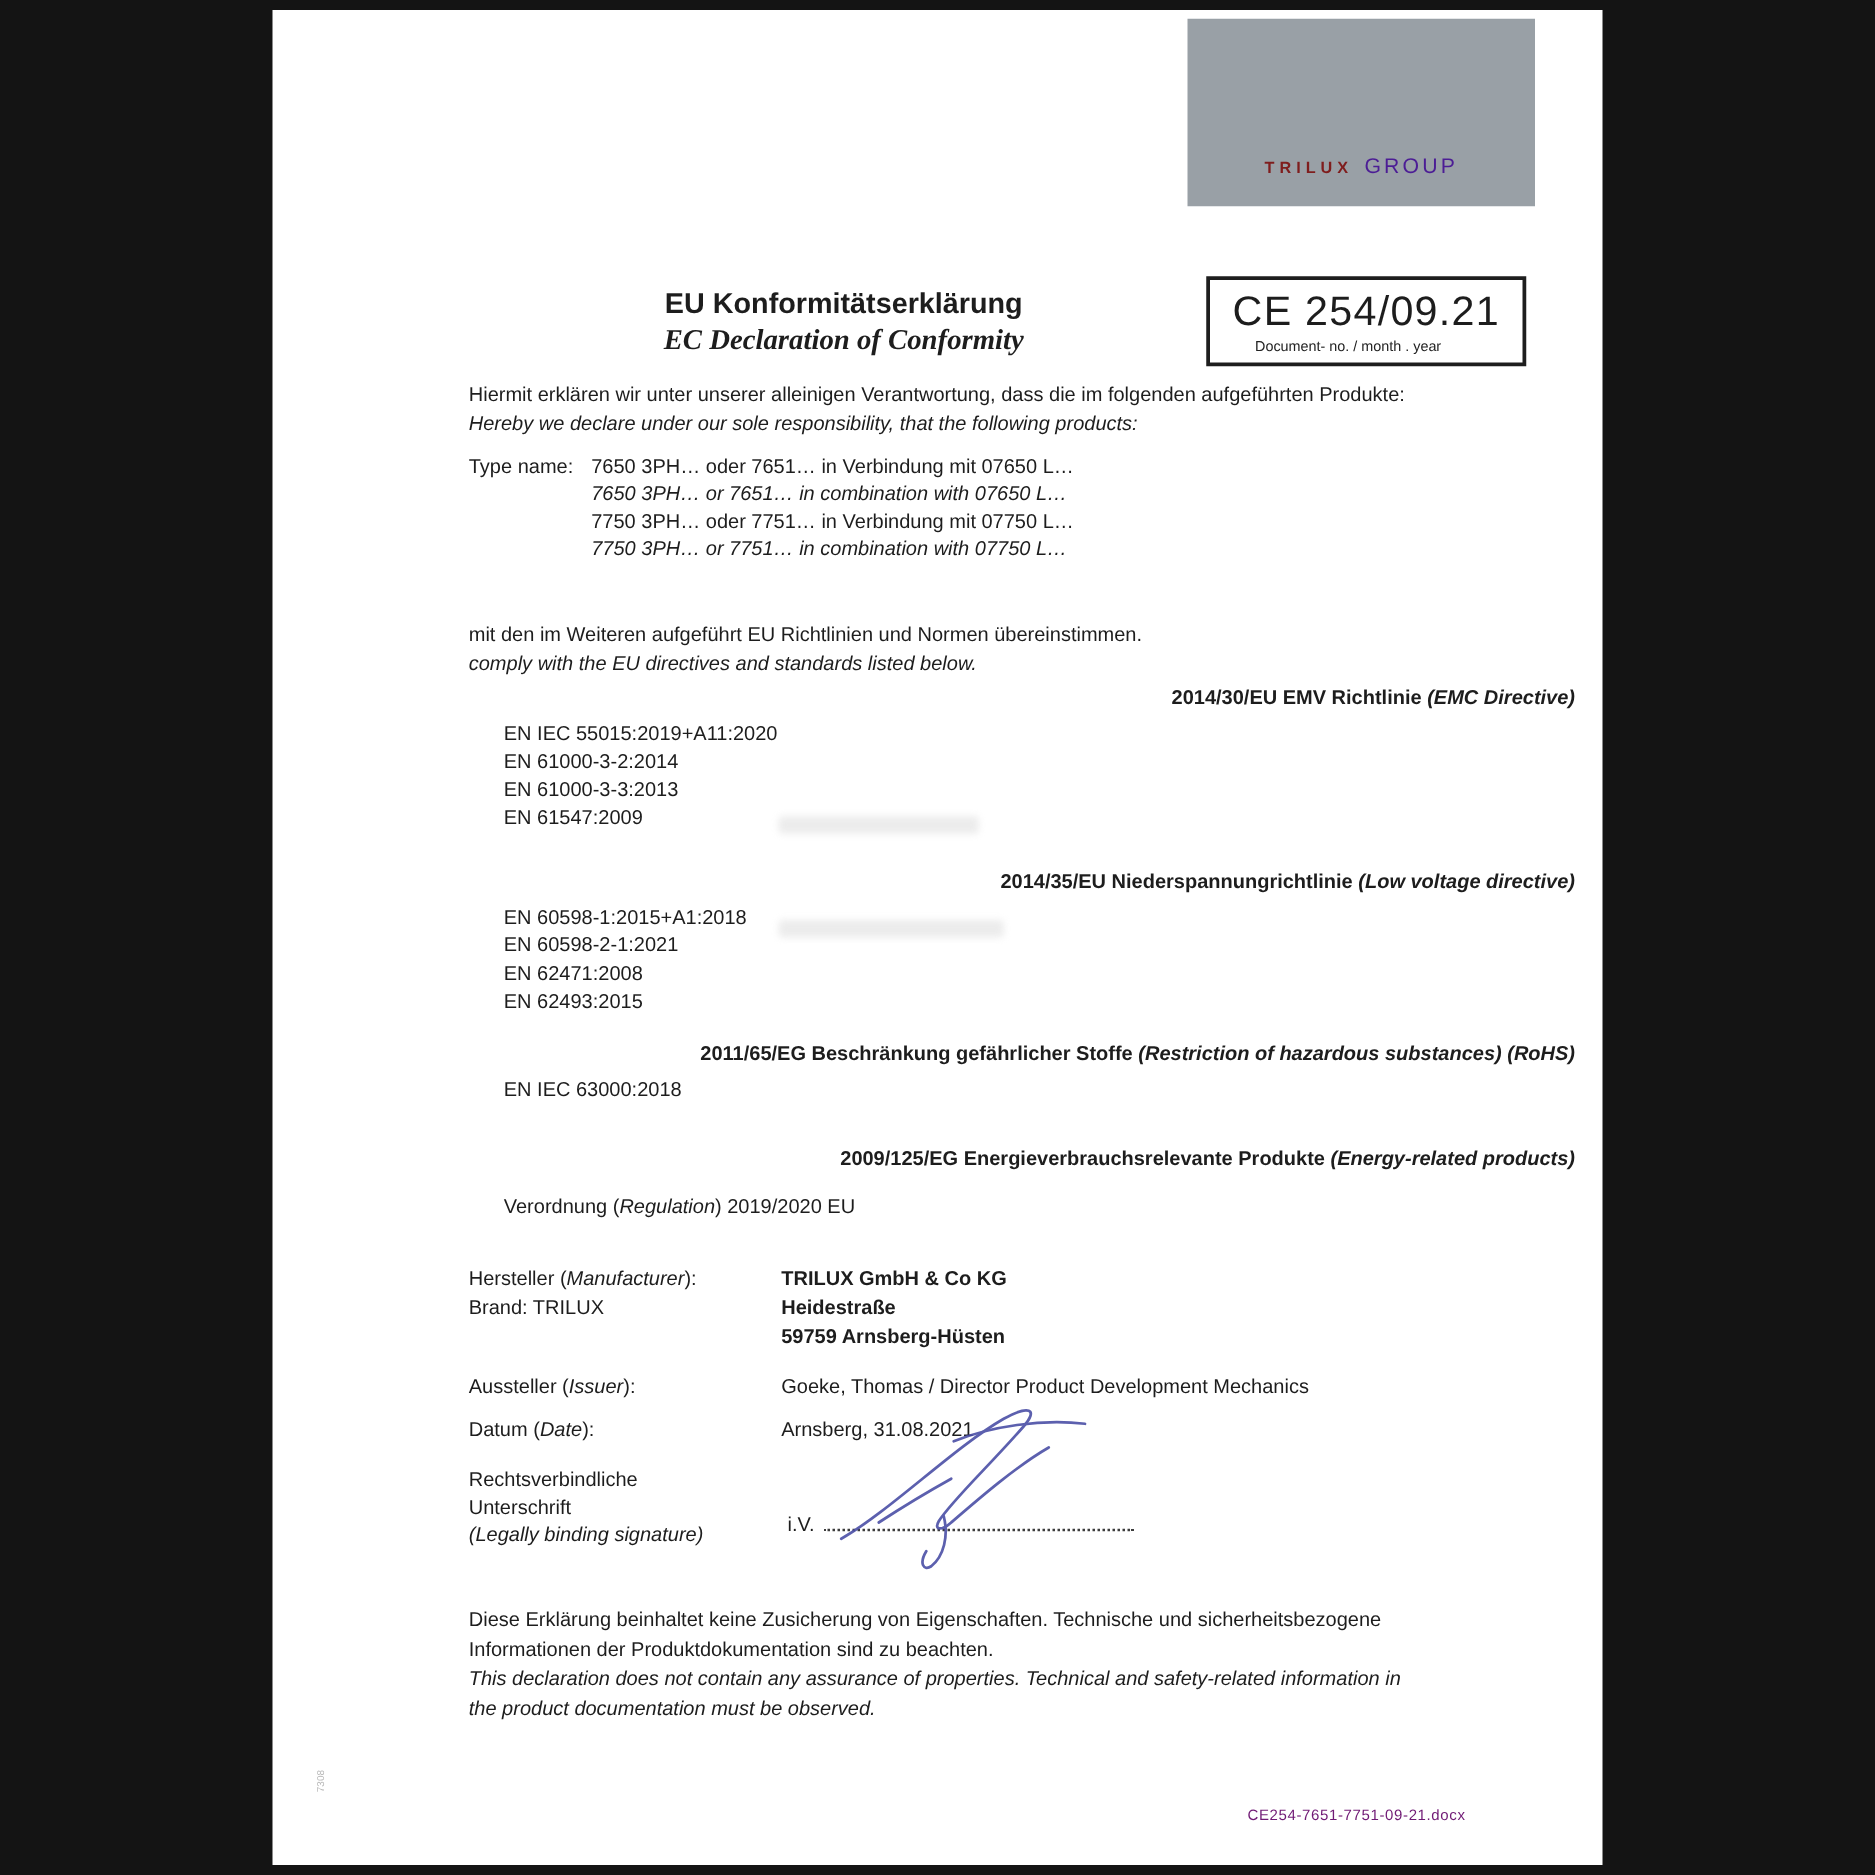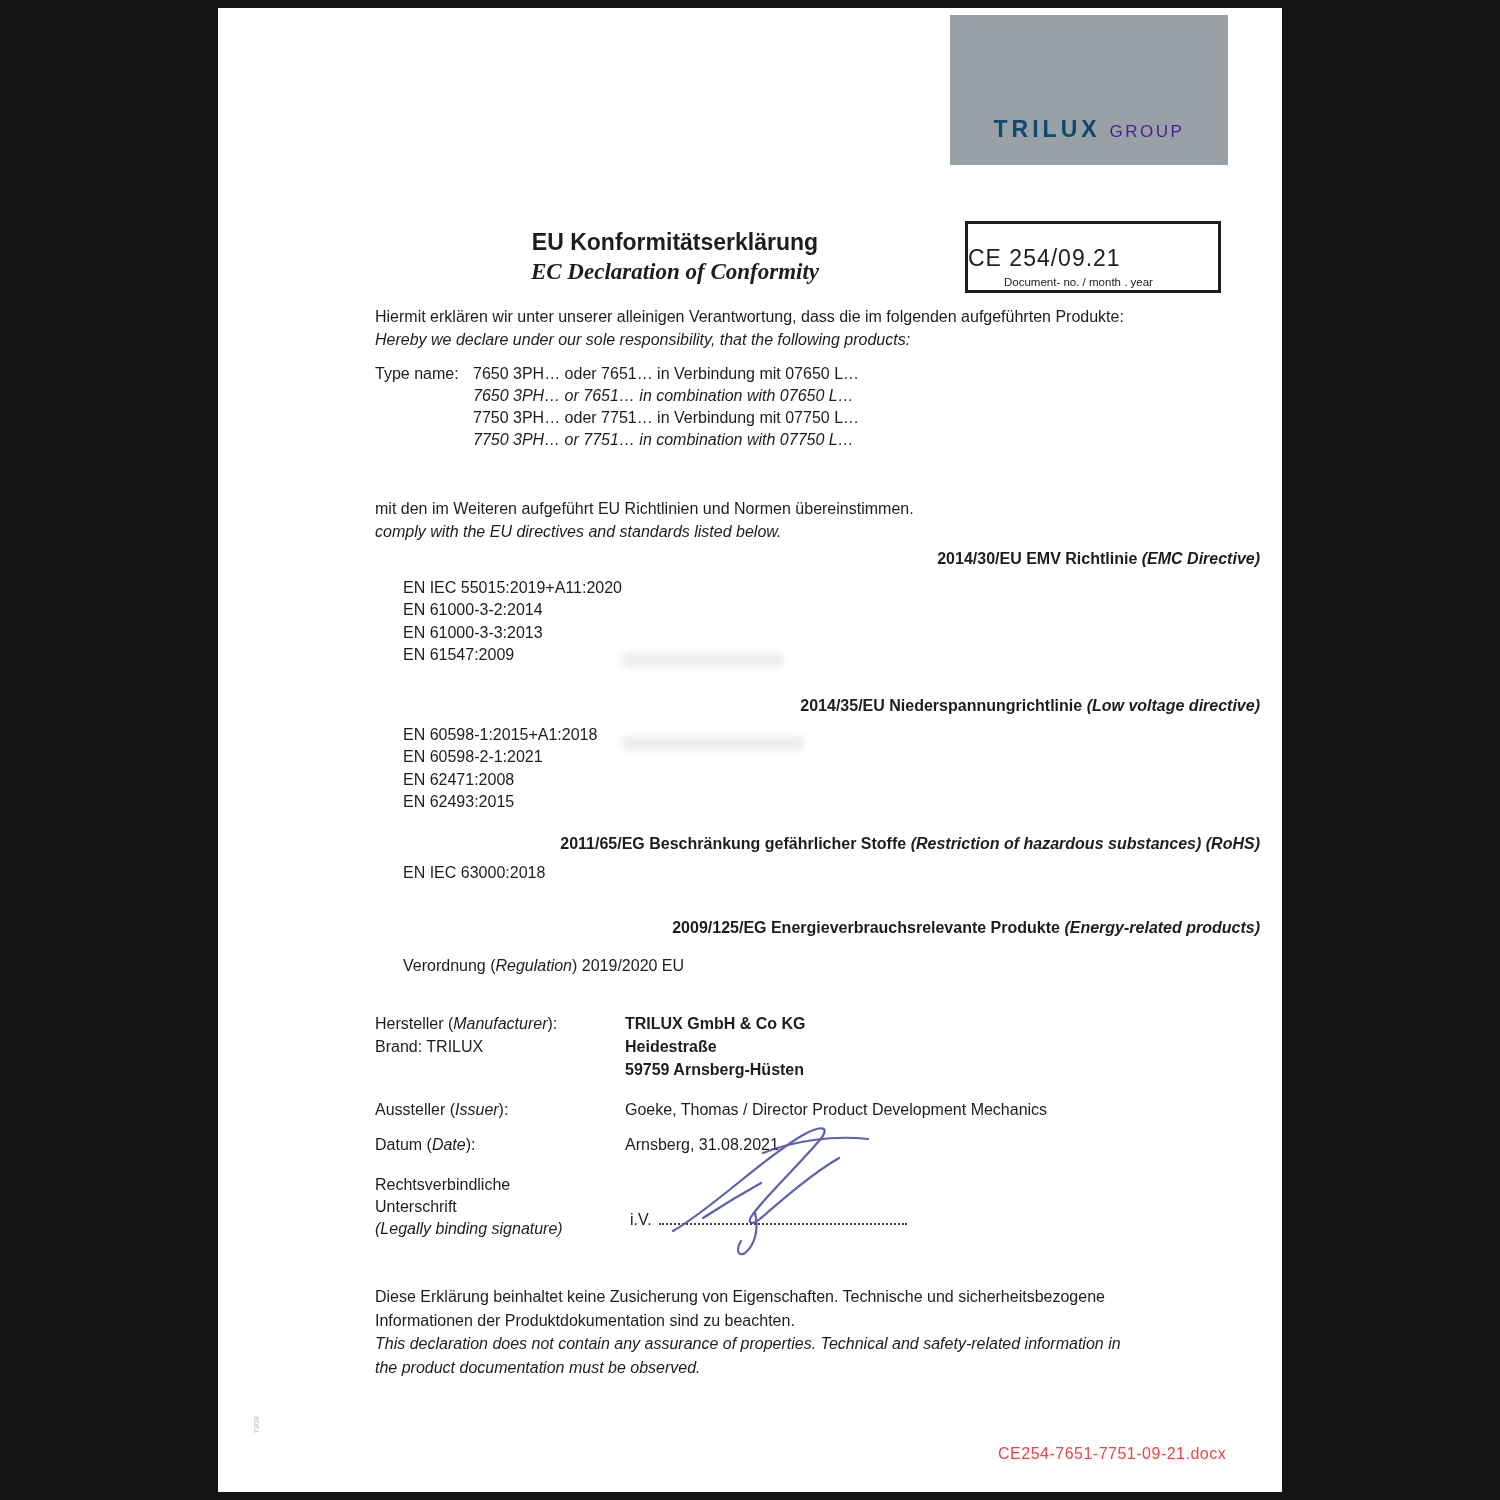--- a/index.html
+++ b/index.html
@@ -17,52 +17,52 @@
     background:#ffffff;
   }
   
   .logo-box{
     position:absolute;left:732px;top:7px;width:278px;height:150px;
     background:#99a0a6;
     display:flex;align-items:flex-end;justify-content:center;
     padding-bottom:22px;box-sizing:border-box;
   }
   .logo-line{display:flex;align-items:baseline;gap:9px;}
-  .logo-brand{font-weight:800;font-size:23px;letter-spacing:4px;color:#0c4a6e;text-align:right;}
+  .logo-brand{font-weight:800;font-size:13px;letter-spacing:4px;color:#7f1d1d;text-align:right;}
   .logo-suffix{font-weight:400;font-size:17px;letter-spacing:2.5px;color:#4c1d95;}
   
   .title-block{position:absolute;left:157px;top:220px;width:600px;text-align:center;line-height:29px;}
   .title-de{font-size:23px;font-weight:bold;}
   .title-en{font-size:23px;font-weight:bold;font-style:italic;font-family:Liberation Serif, serif;}
   
   .doc-box{
     position:absolute;left:747px;top:213px;width:256px;height:72px;
     border:3px solid #1e1e1e;box-sizing:border-box;background:#fff;
   }
-  .doc-number{font-size:23px;margin-top:21px;letter-spacing:1px;}
+  .doc-number{font-size:33px;text-align:center;margin-top:6px;letter-spacing:1px;}
   .doc-caption{font-size:11.5px;text-align:left;padding-left:12px;margin-top:4px;color:#222;margin-left:24px;}
   .it{font-style:italic;}
   .bi{font-style:italic;font-weight:bold;}
   .b{font-weight:bold;}
   .intro{position:absolute;left:157px;top:297px;width:870px;font-size:16px;line-height:23px;}
   .typeblock{position:absolute;left:157px;top:355px;display:flex;font-size:16px;line-height:22px;}
   .type-label{width:98px;flex:none;}
   .type-lines div{white-space:nowrap;}
   .comply{position:absolute;left:157px;top:489px;width:870px;font-size:16px;line-height:23px;}
   .sec{position:absolute;left:157px;width:885px;font-size:16px;}
   .sec h2{margin:0;font-size:16px;font-weight:bold;line-height:19px;text-align:right;}
   .sec ul{list-style:none;margin:9px 0 0 28px;padding:0;line-height:22.3px;}
   .sec .reg{margin:20px 0 0 28px;}
   .rowgrid{position:absolute;left:157px;display:grid;grid-template-columns:250px 1fr;font-size:16px;line-height:23px;width:880px;}
   .sig-labels{position:absolute;left:157px;top:1166px;font-size:16px;line-height:22px;}
   .sig-row{position:absolute;left:412px;top:1200px;display:flex;align-items:baseline;font-size:16px;}
   .dotline{display:inline-block;width:248px;height:15px;border-bottom:2px dotted #3c3c3c;margin-left:7px;}
   .sig-svg{position:absolute;left:425px;top:1105px;z-index:5;}
   .footer-text{position:absolute;left:157px;top:1277px;width:880px;font-size:16px;line-height:23.5px;}
-  .filename{position:absolute;left:780px;top:1437px;font-size:16px;color:#ef4444;letter-spacing:.5px;}
+  .filename{position:absolute;left:780px;top:1437px;font-size:12px;color:#701a75;letter-spacing:.5px;}
   .margin-code{
     position:absolute;left:34px;top:1408px;font-size:8px;color:#b9b9b9;
     writing-mode:vertical-rl;transform:rotate(180deg);
   }
   .artifact{position:absolute;background:#c9c9c9;opacity:.35;filter:blur(3px);border-radius:3px;}
 </style>
 </head>
 <body>
 
 <div class="stage">

